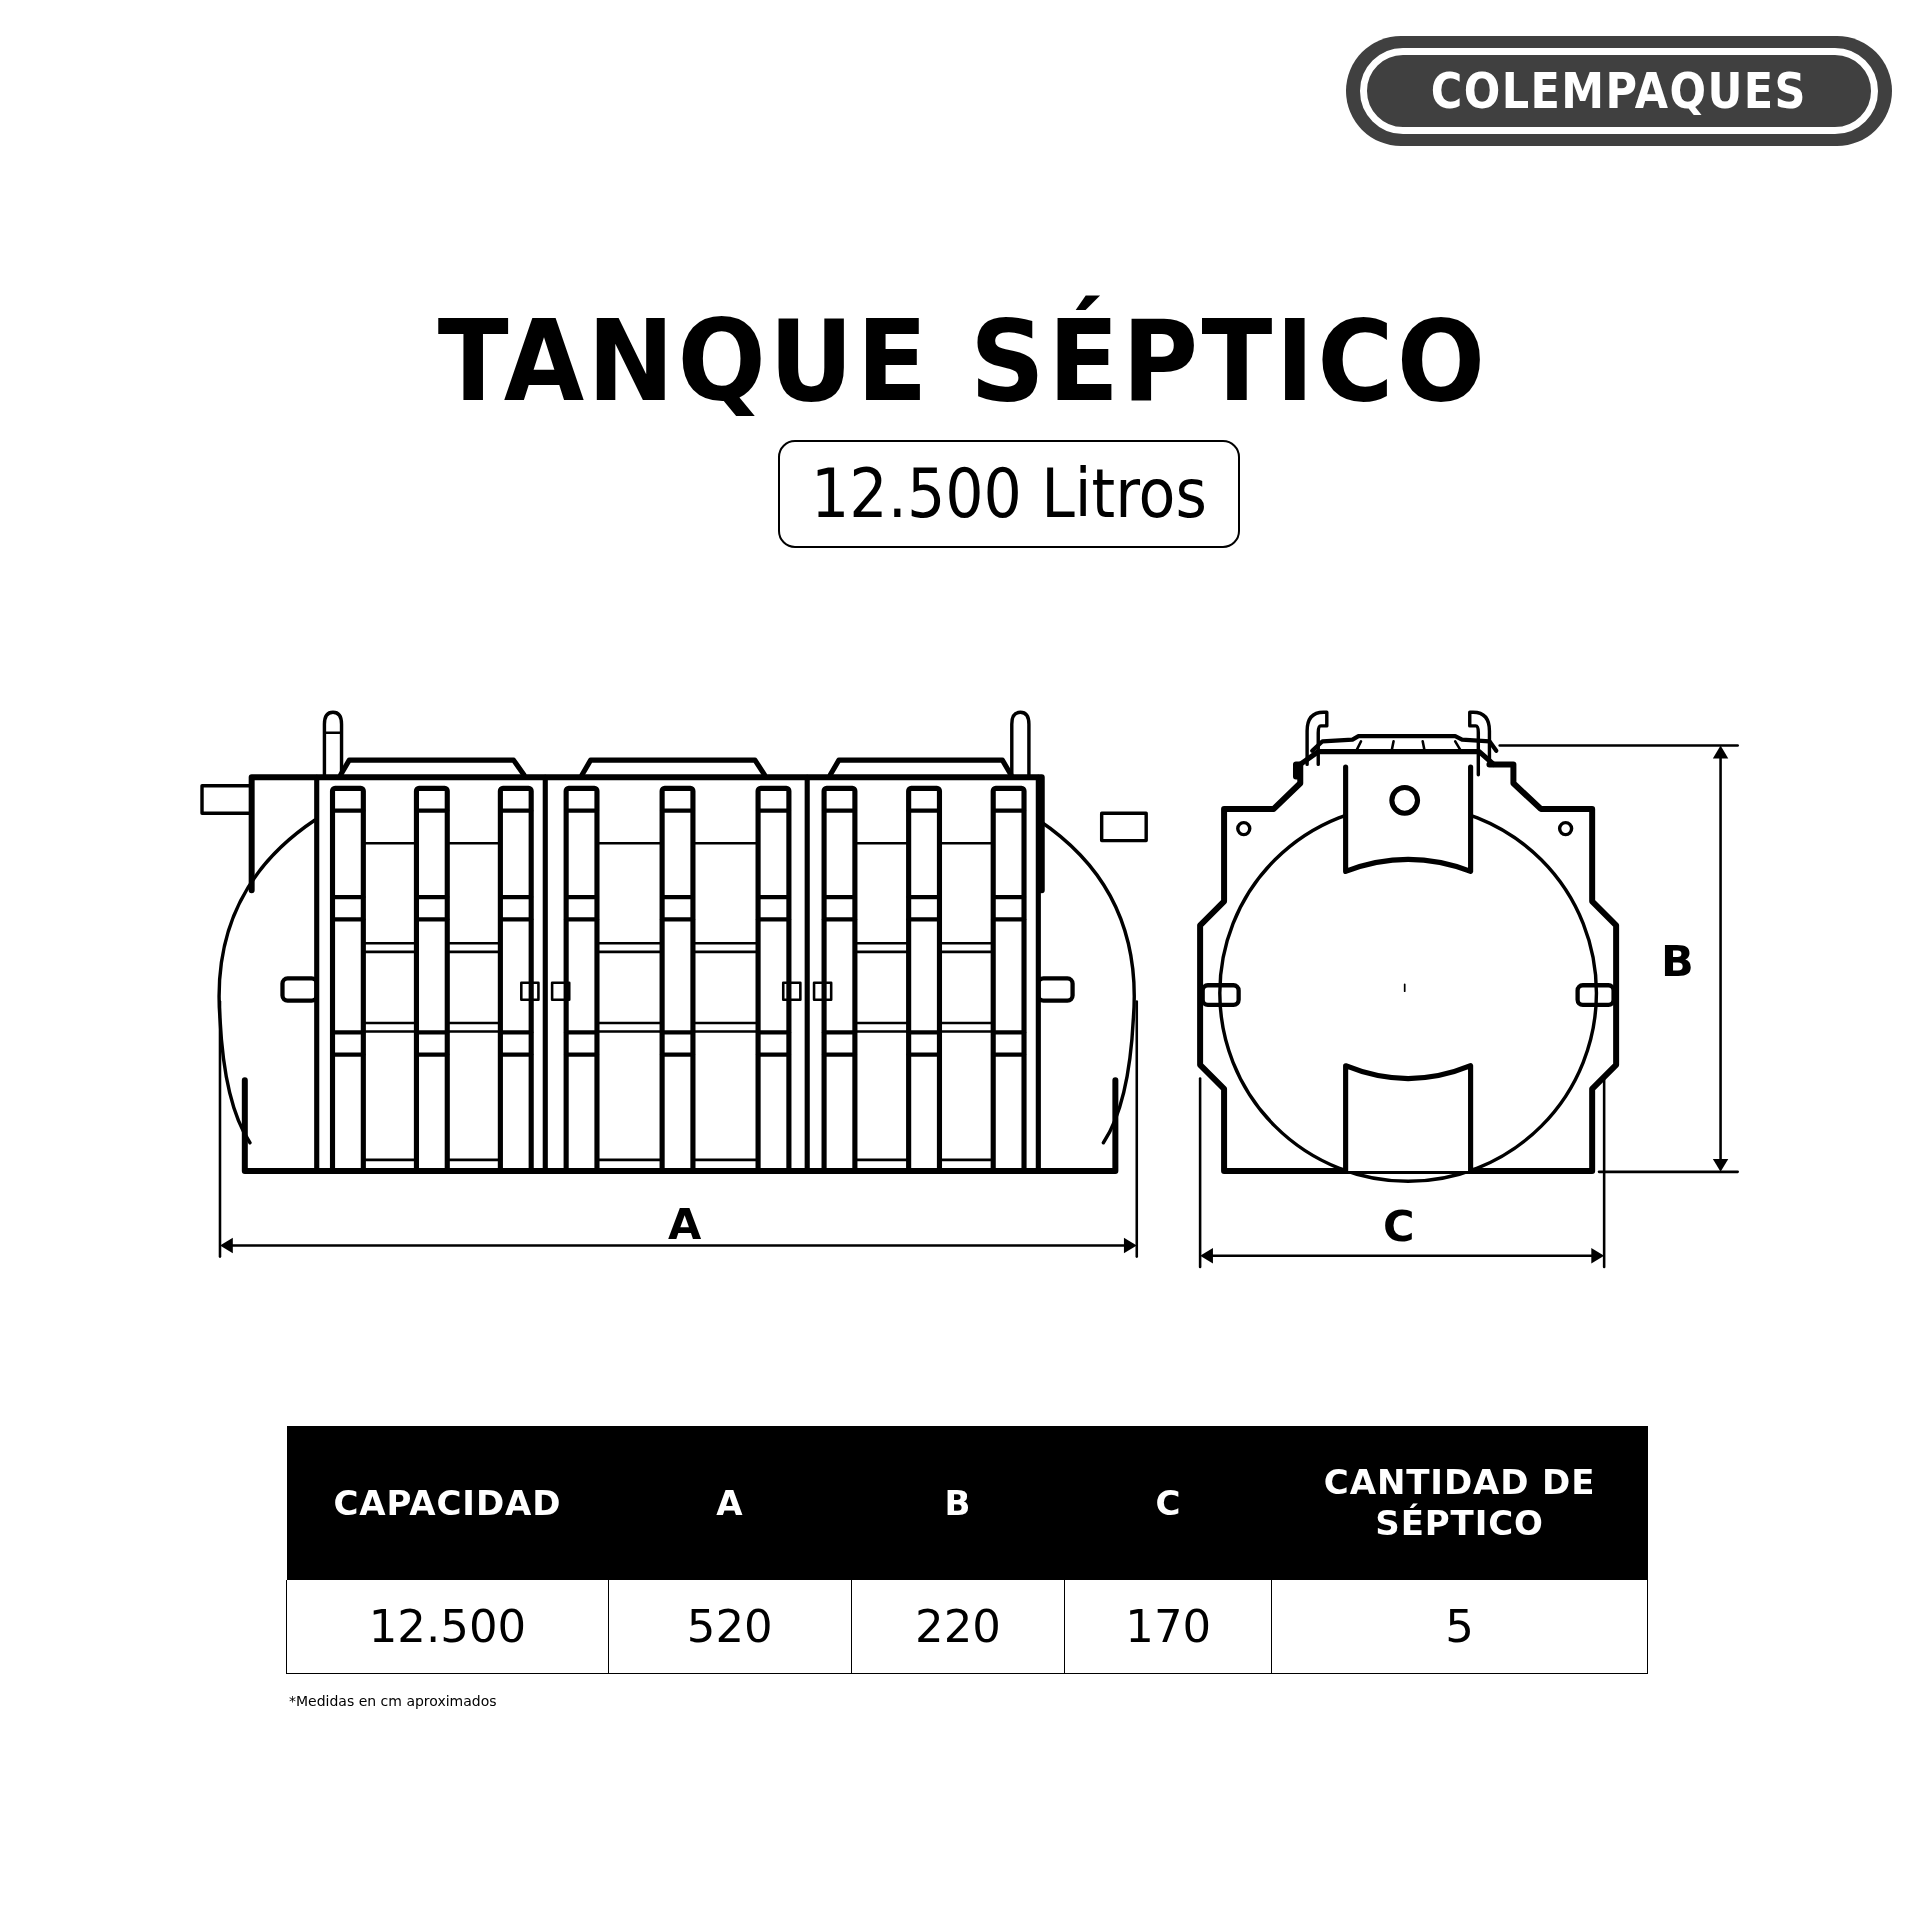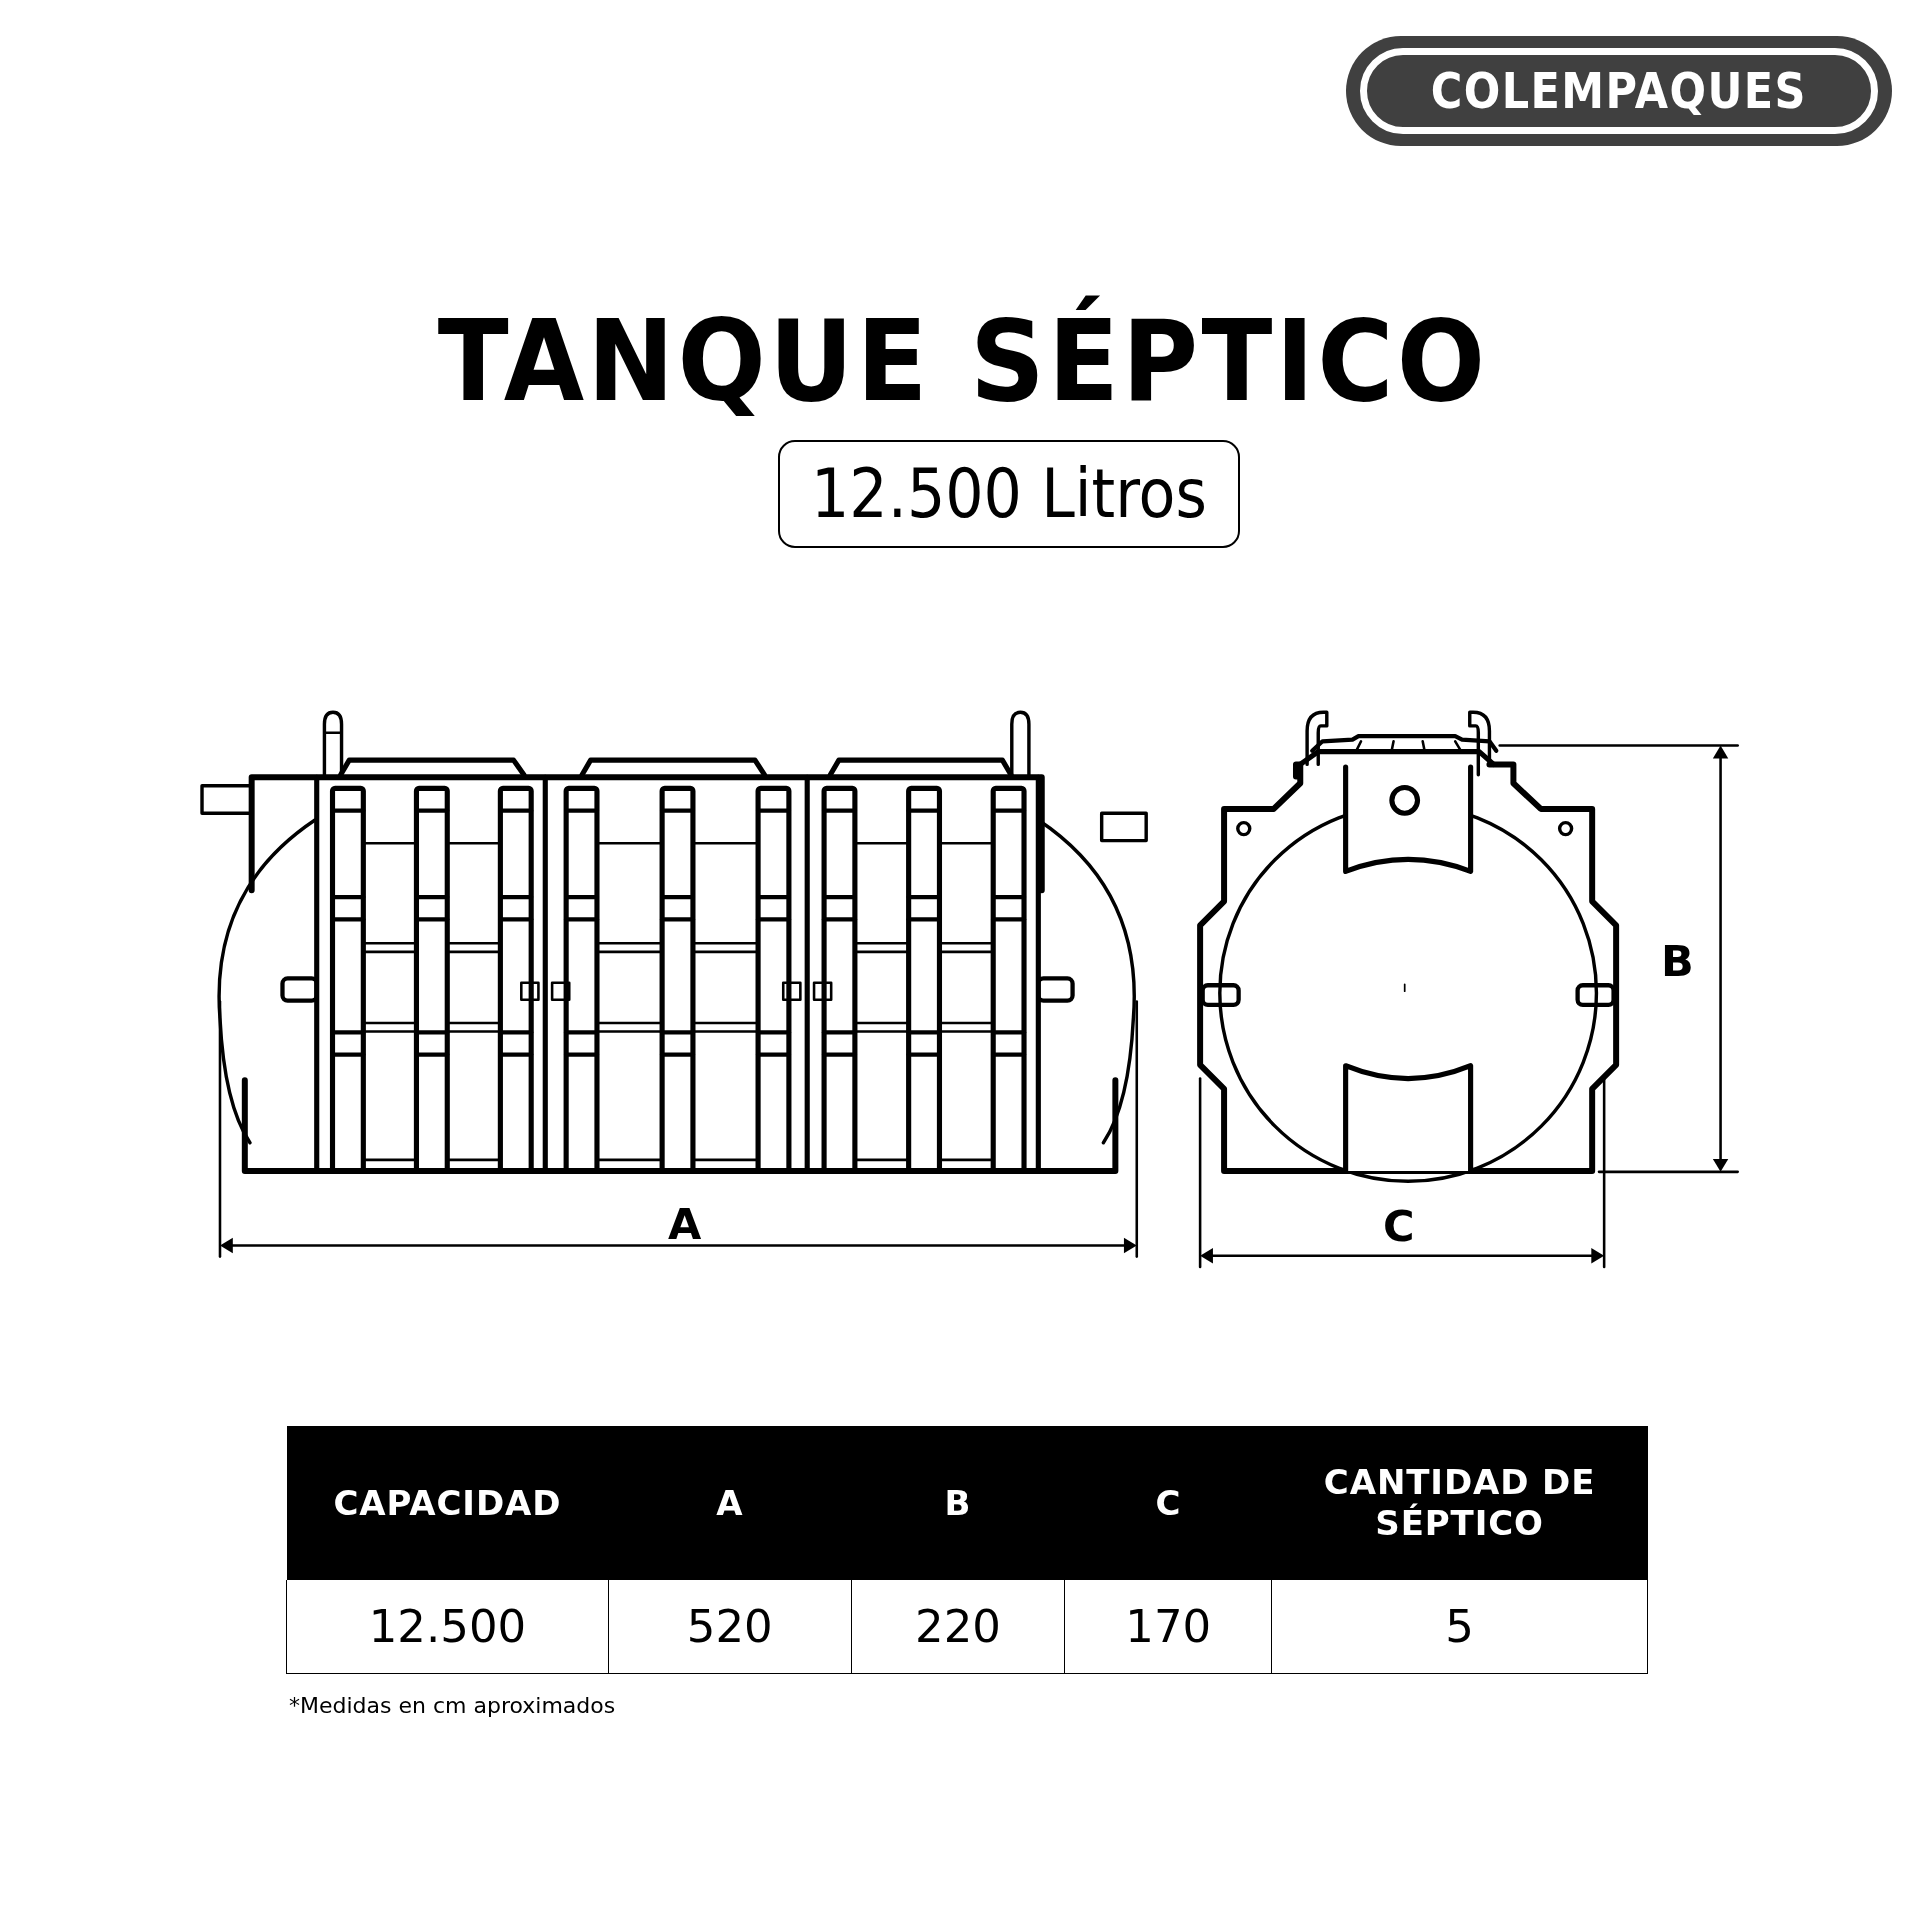--- a/index.html
+++ b/index.html
@@ -9,21 +9,21 @@
   .logo-text { color:#fff; font-family:"DejaVu Sans", sans-serif; font-weight:bold; font-size:50px; letter-spacing:1.7px; transform:scaleX(0.86); white-space:nowrap; }
   .title { position:absolute; left:0; width:1926px; top:301px; text-align:center; font-family:"DejaVu Sans", sans-serif; font-weight:bold; font-size:113px; line-height:120px; letter-spacing:3.4px; transform:scaleX(0.92); }
   .capacity-box { position:absolute; left:738px; top:440px; width:462px; height:108px; border:2.6px solid #000; border-radius:17px; box-sizing:border-box; display:flex; align-items:center; justify-content:center;margin-left:40px; }
   .capacity-text { font-family:"DejaVu Sans", sans-serif; font-size:67px; font-weight:normal; transform:scaleX(0.9); white-space:nowrap; }
   svg.drawing { position:absolute; left:0; top:0; }
   .dim-label { position:absolute; font-family:"DejaVu Sans", sans-serif; font-weight:bold; font-size:43px; line-height:43px; }
   table.specs { position:absolute; left:286px; top:1426px; width:1362px; border-collapse:collapse; font-family:"DejaVu Sans", sans-serif; }
   table.specs th { background:#000; color:#fff; font-weight:bold; font-size:34px; height:154px; text-align:center; padding:0 8.6px; line-height:41px; letter-spacing:0.9px; }
   table.specs td { border:1.7px solid #000; height:91px; text-align:center; font-weight:normal; font-size:45px; }
   table.specs tr.body-row td { border-top:none; }
-  .footnote { position:absolute; left:289px; top:1693px; font-family:"DejaVu Sans", sans-serif; font-size:22px; }
+  .footnote { position:absolute; left:289px; top:1693px; font-family:"DejaVu Sans", sans-serif; font-size:14px; }
 </style>
 </head>
 <body>
 
 <div class="logo">
   <div class="logo-inner">
     <span class="logo-text">COLEMPAQUES</span>
   </div>
 </div>
 

